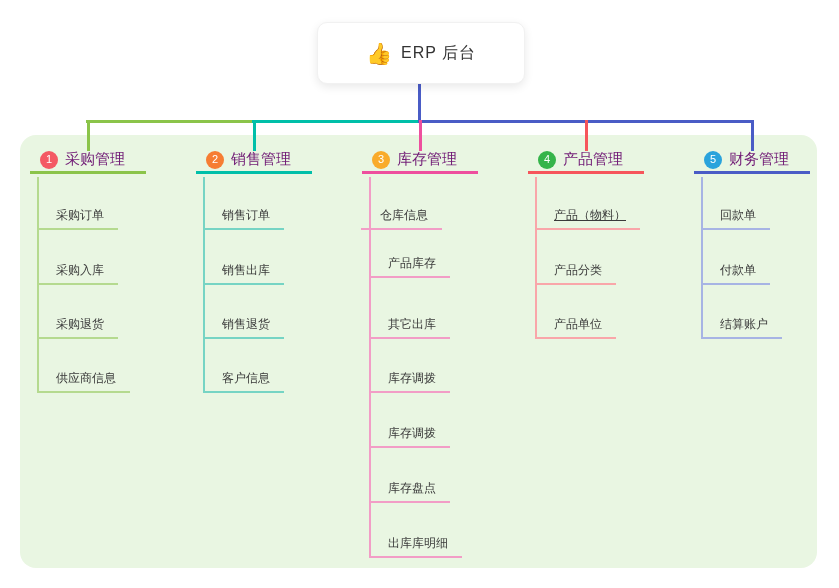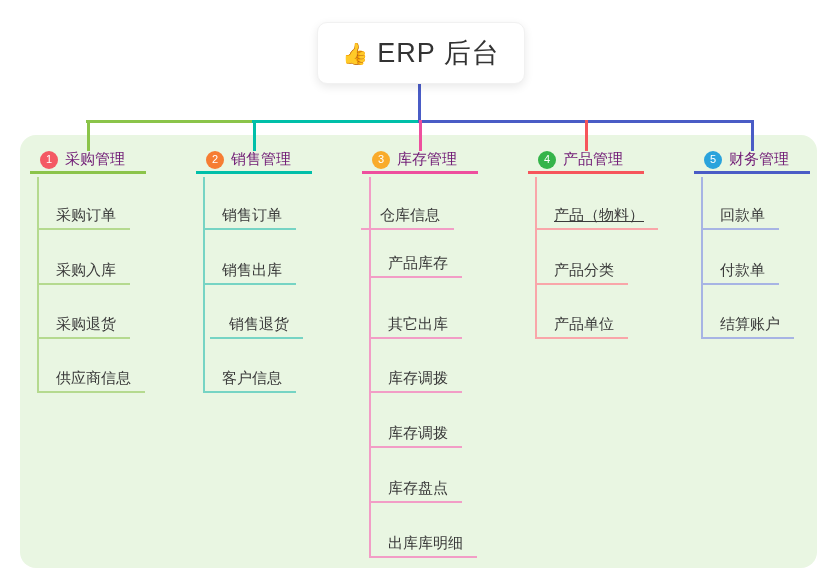--- a/index.html
+++ b/index.html
@@ -3,28 +3,28 @@
 <meta charset="utf-8">
 <style>
   html,body{margin:0;padding:0;background:#ffffff;}
   body{font-family:"Liberation Sans","DejaVu Sans",sans-serif;}
   #canvas{position:relative;width:839px;height:588px;background:#ffffff;overflow:hidden;}
   .panel{position:absolute;left:20px;top:135px;width:797px;height:433px;border-radius:16px;}
   .root-node{position:absolute;left:317px;top:22px;width:206px;height:60px;background:#ffffff;
     border:1px solid #f1f1f1;border-radius:10px;box-shadow:0 3px 10px rgba(0,0,0,0.09);
     display:flex;align-items:center;justify-content:center;gap:9px;}
   .root-icon{font-size:21px;color:#f0b429;line-height:1;}
-  .root-label{font-size:27px;color:#333333;letter-spacing:1px;}
+  .root-label{font-size:16px;color:#333333;letter-spacing:1px;}
   .line{position:absolute;}
   .topic{position:absolute;width:116px;height:26px;display:flex;align-items:center;gap:7px;
     padding-left:10px;box-sizing:border-box;cursor:default;}
   .badge{width:18px;height:18px;border-radius:50%;flex:0 0 18px;display:flex;align-items:center;
     justify-content:center;color:#ffffff;font-size:11px;line-height:1;}
   .topic-label{font-size:15px;color:#701a75;white-space:nowrap;}
-  .child{position:absolute;height:26px;line-height:26px;font-size:15px;color:#3a3a3a;
+  .child{position:absolute;height:26px;line-height:26px;font-size:12px;color:#3a3a3a;
     white-space:nowrap;padding:0 14px 0 19px;}
 </style>
 </head>
 <body>
 
 <div id="canvas">
   <div class="panel" id="panel" style="background: rgb(233, 246, 226);"></div>
 
   <div id="connectors">
       <div class="line" style="left: 418px; top: 82px; width: 3px; height: 39px; background: rgb(74, 92, 198);"></div>
@@ -56,21 +56,21 @@
       <div class="child" style="left: 37px; top: 202px; border-bottom: 2px solid rgb(181, 218, 143);">采购订单</div>
       <div class="child" style="left: 37px; top: 257px; border-bottom: 2px solid rgb(181, 218, 143);">采购入库</div>
       <div class="child" style="left: 37px; top: 311px; border-bottom: 2px solid rgb(181, 218, 143);">采购退货</div>
       <div class="child" style="left: 37px; top: 365px; border-bottom: 2px solid rgb(181, 218, 143);">供应商信息</div>
       <div class="topic" style="left: 196px; top: 148px; border-bottom: 3px solid rgb(0, 191, 169);">
         <span class="badge" style="background: rgb(246, 125, 51);">2</span>
         <span class="topic-label">销售管理</span>
       </div>
       <div class="child" style="left: 203px; top: 202px; border-bottom: 2px solid rgb(118, 212, 196);">销售订单</div>
       <div class="child" style="left: 203px; top: 257px; border-bottom: 2px solid rgb(118, 212, 196);">销售出库</div>
-      <div class="child" style="left: 210px; top: 311px; border-bottom: 2px solid rgb(118, 212, 196);">销售退货</div>
+      <div class="child" style="left: 203px; top: 311px; border-bottom: 2px solid rgb(118, 212, 196);">销售退货</div>
       <div class="child" style="left: 203px; top: 365px; border-bottom: 2px solid rgb(118, 212, 196);">客户信息</div>
       <div class="topic" style="left: 362px; top: 148px; border-bottom: 3px solid rgb(238, 79, 158);">
         <span class="badge" style="background: rgb(249, 171, 43);">3</span>
         <span class="topic-label">库存管理</span>
       </div>
       <div class="child" style="left: 361px; top: 202px; border-bottom: 2px solid rgb(242, 157, 198);">仓库信息</div>
       <div class="child" style="left: 369px; top: 250px; border-bottom: 2px solid rgb(242, 157, 198);">产品库存</div>
       <div class="child" style="left: 369px; top: 311px; border-bottom: 2px solid rgb(242, 157, 198);">其它出库</div>
       <div class="child" style="left: 369px; top: 365px; border-bottom: 2px solid rgb(242, 157, 198);">库存调拨</div>
       <div class="child" style="left: 369px; top: 420px; border-bottom: 2px solid rgb(242, 157, 198);">库存调拨</div>

